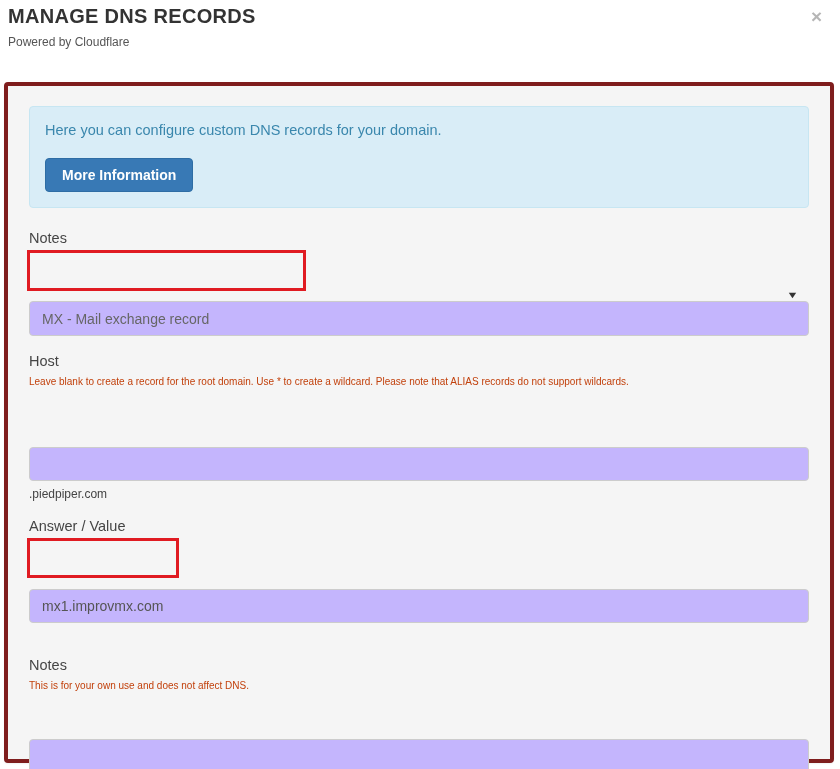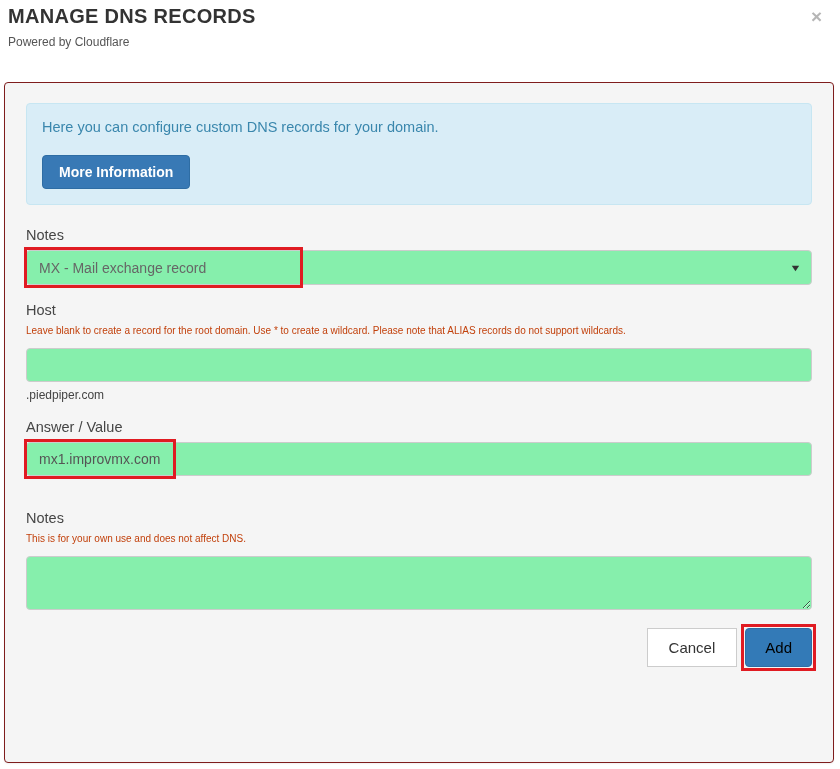--- a/index.html
+++ b/index.html
@@ -25,21 +25,21 @@
     font-size: 19px; font-weight: bold; color: #b6b6b6;
     line-height: 1; cursor: pointer; background: none; border: none;
     font-family: "Liberation Sans", sans-serif;
   }
 
   
   .panel {
     position: absolute; left: 4px; top: 82px;
     width: 830px; height: 681px;
     background: #f5f5f5;
-    border: 1px solid #7f1d1d;
+    border: 4px solid #7f1d1d;
     border-radius: 4px;
     box-shadow: 0 1px 2px rgba(0,0,0,0.06);
     padding: 20px 21px;
   }
 
   
   .alert-info {
     background: #d9edf7;
     border: 1px solid #c7e6f2;
     border-radius: 4px;
@@ -58,27 +58,28 @@
 
   
   .form-group { margin-bottom: 17px; }
   .form-label {
     display: block; font-size: 14.5px; color: #454545;
     margin-bottom: 7px;
   }
   .hint { font-size: 10px; color: #c2410c; margin: 0 0 12px 0; }
   .text-input, .type-select, .notes-area {
     width: 100%;
-    background: #86efac;
+    background: #c4b5fd;
     border: 1px solid #cccccc;
     border-radius: 4px;
     font-size: 14px; color: #555555;
     padding: 7px 12px;
     font-family: "Liberation Sans", sans-serif;
     outline: none;
+    margin-top: 48px;
   }
   .text-input { height: 34px; }
   .type-select {
     height: 35px;
     -webkit-appearance: none; -moz-appearance: none; appearance: none;
     color: #666666;
   }
   .select-wrap { position: relative; }
   .caret {
     position: absolute; right: 12px; top: 50%;

